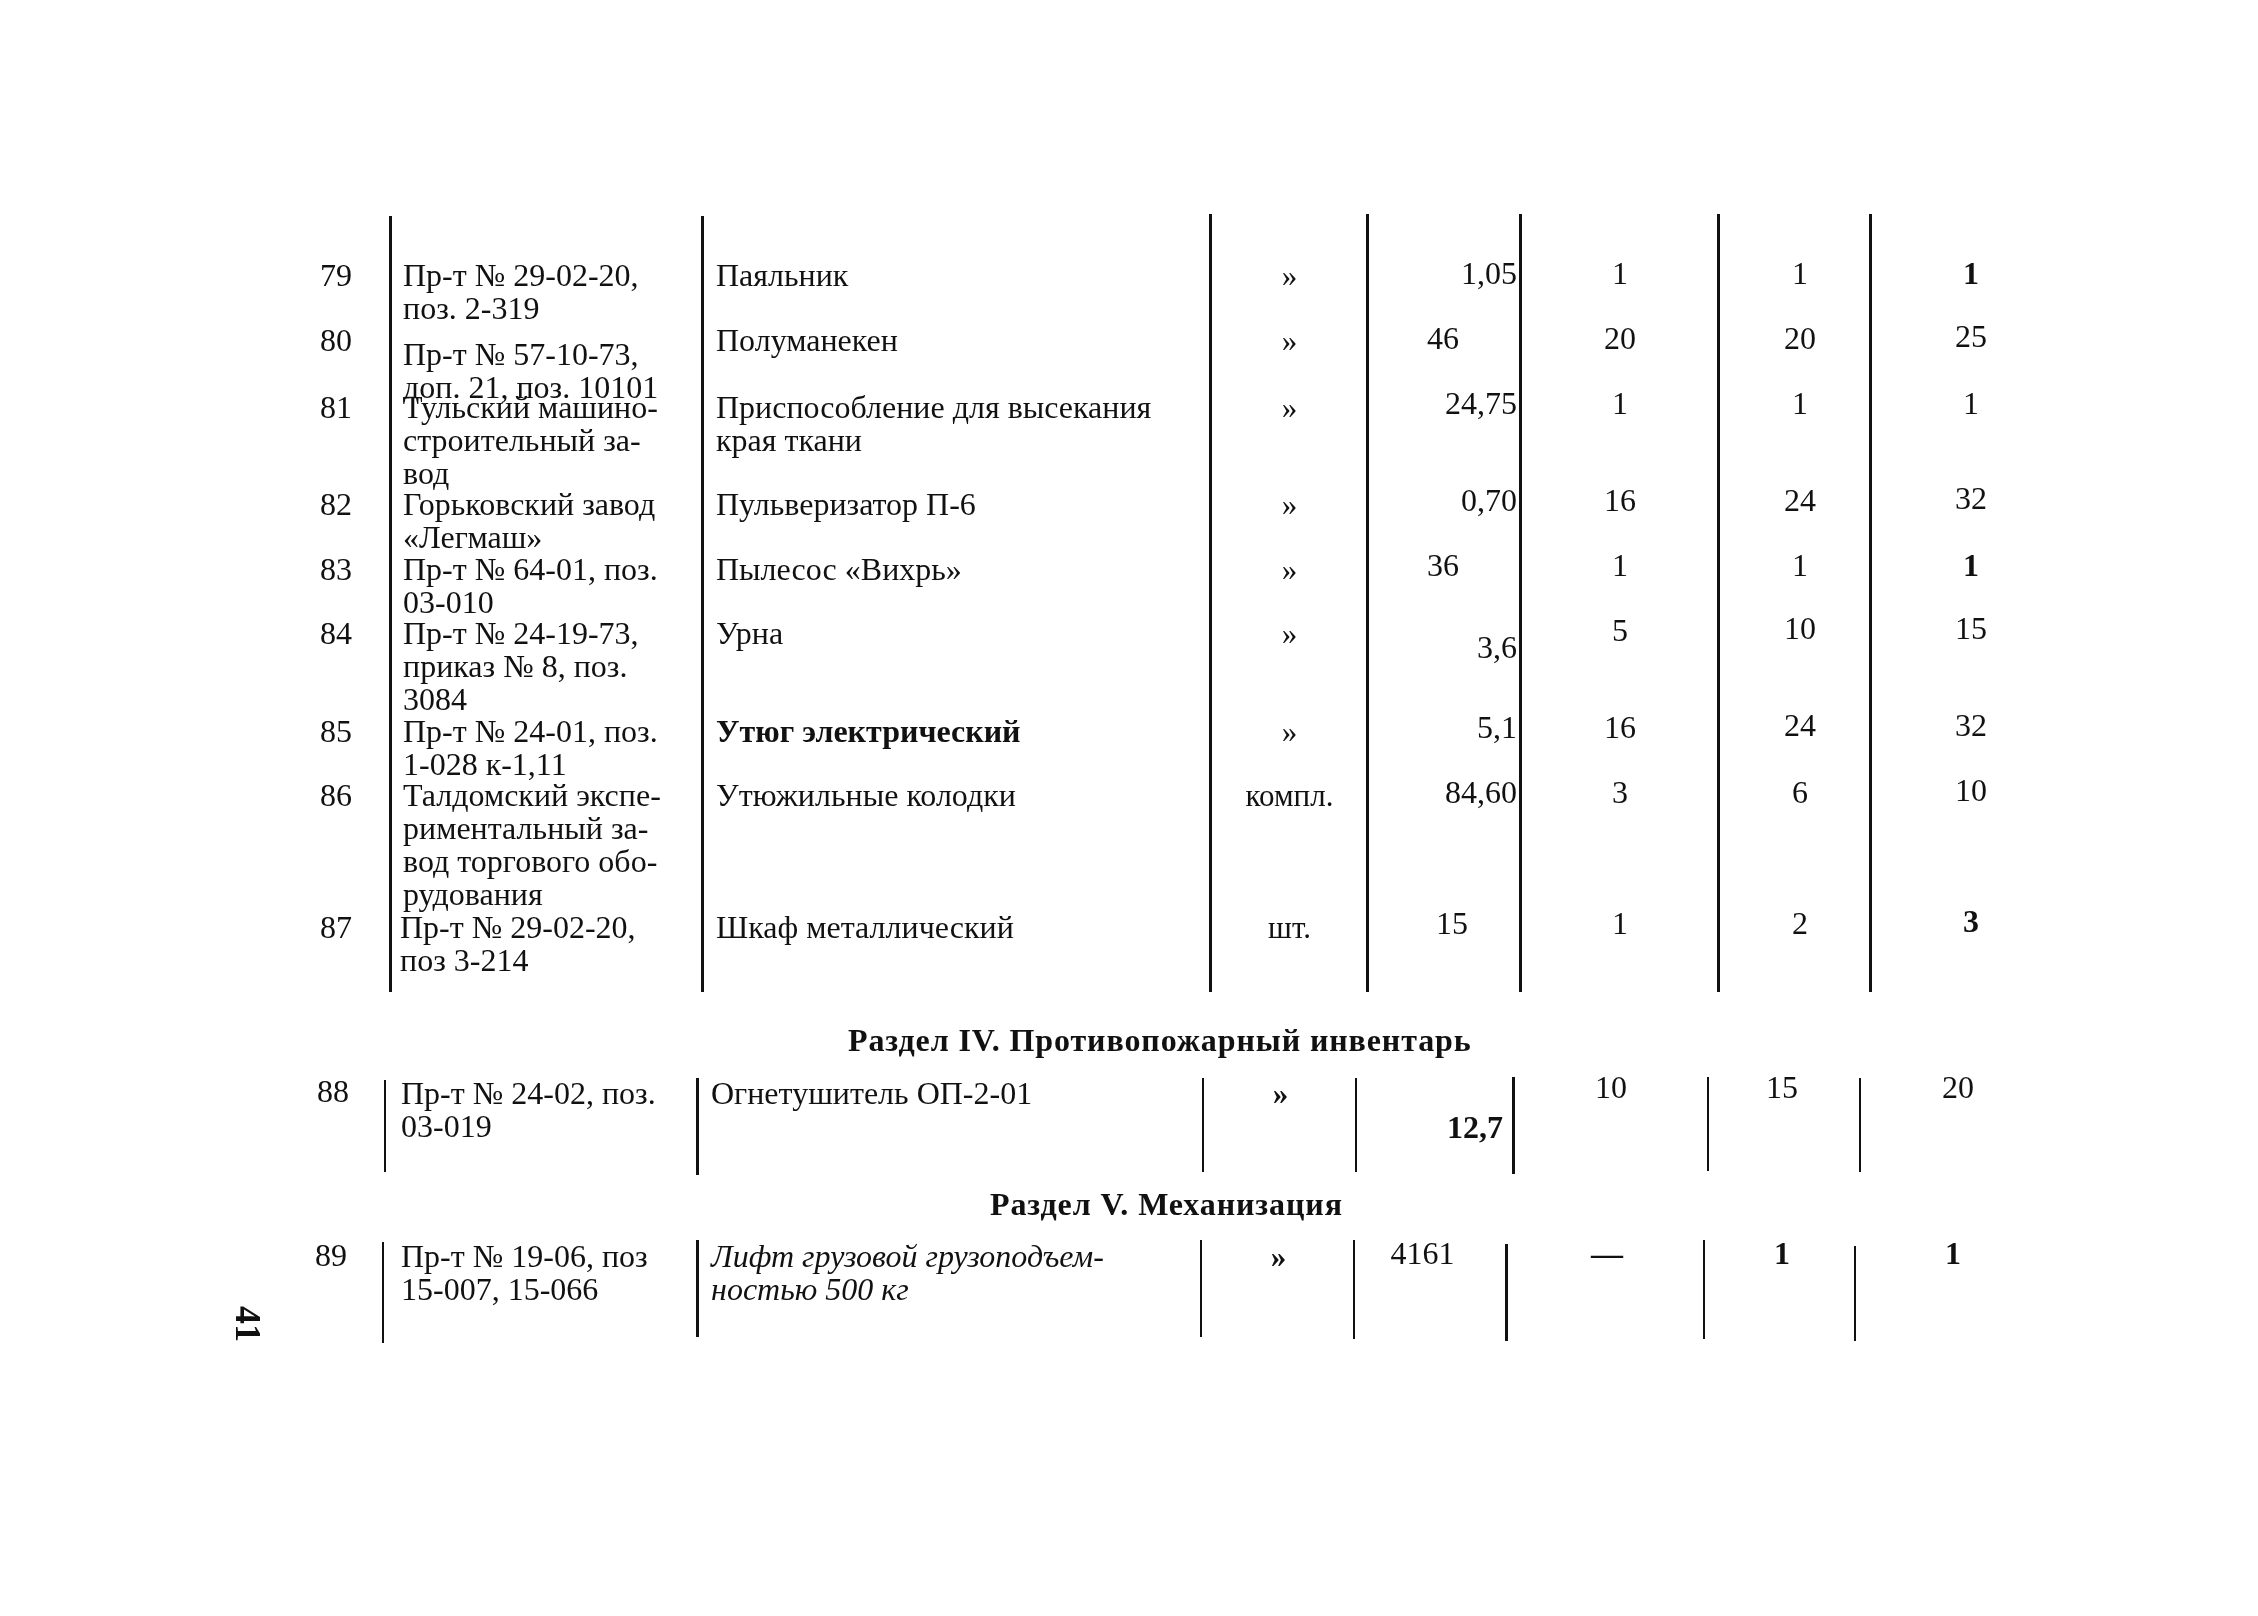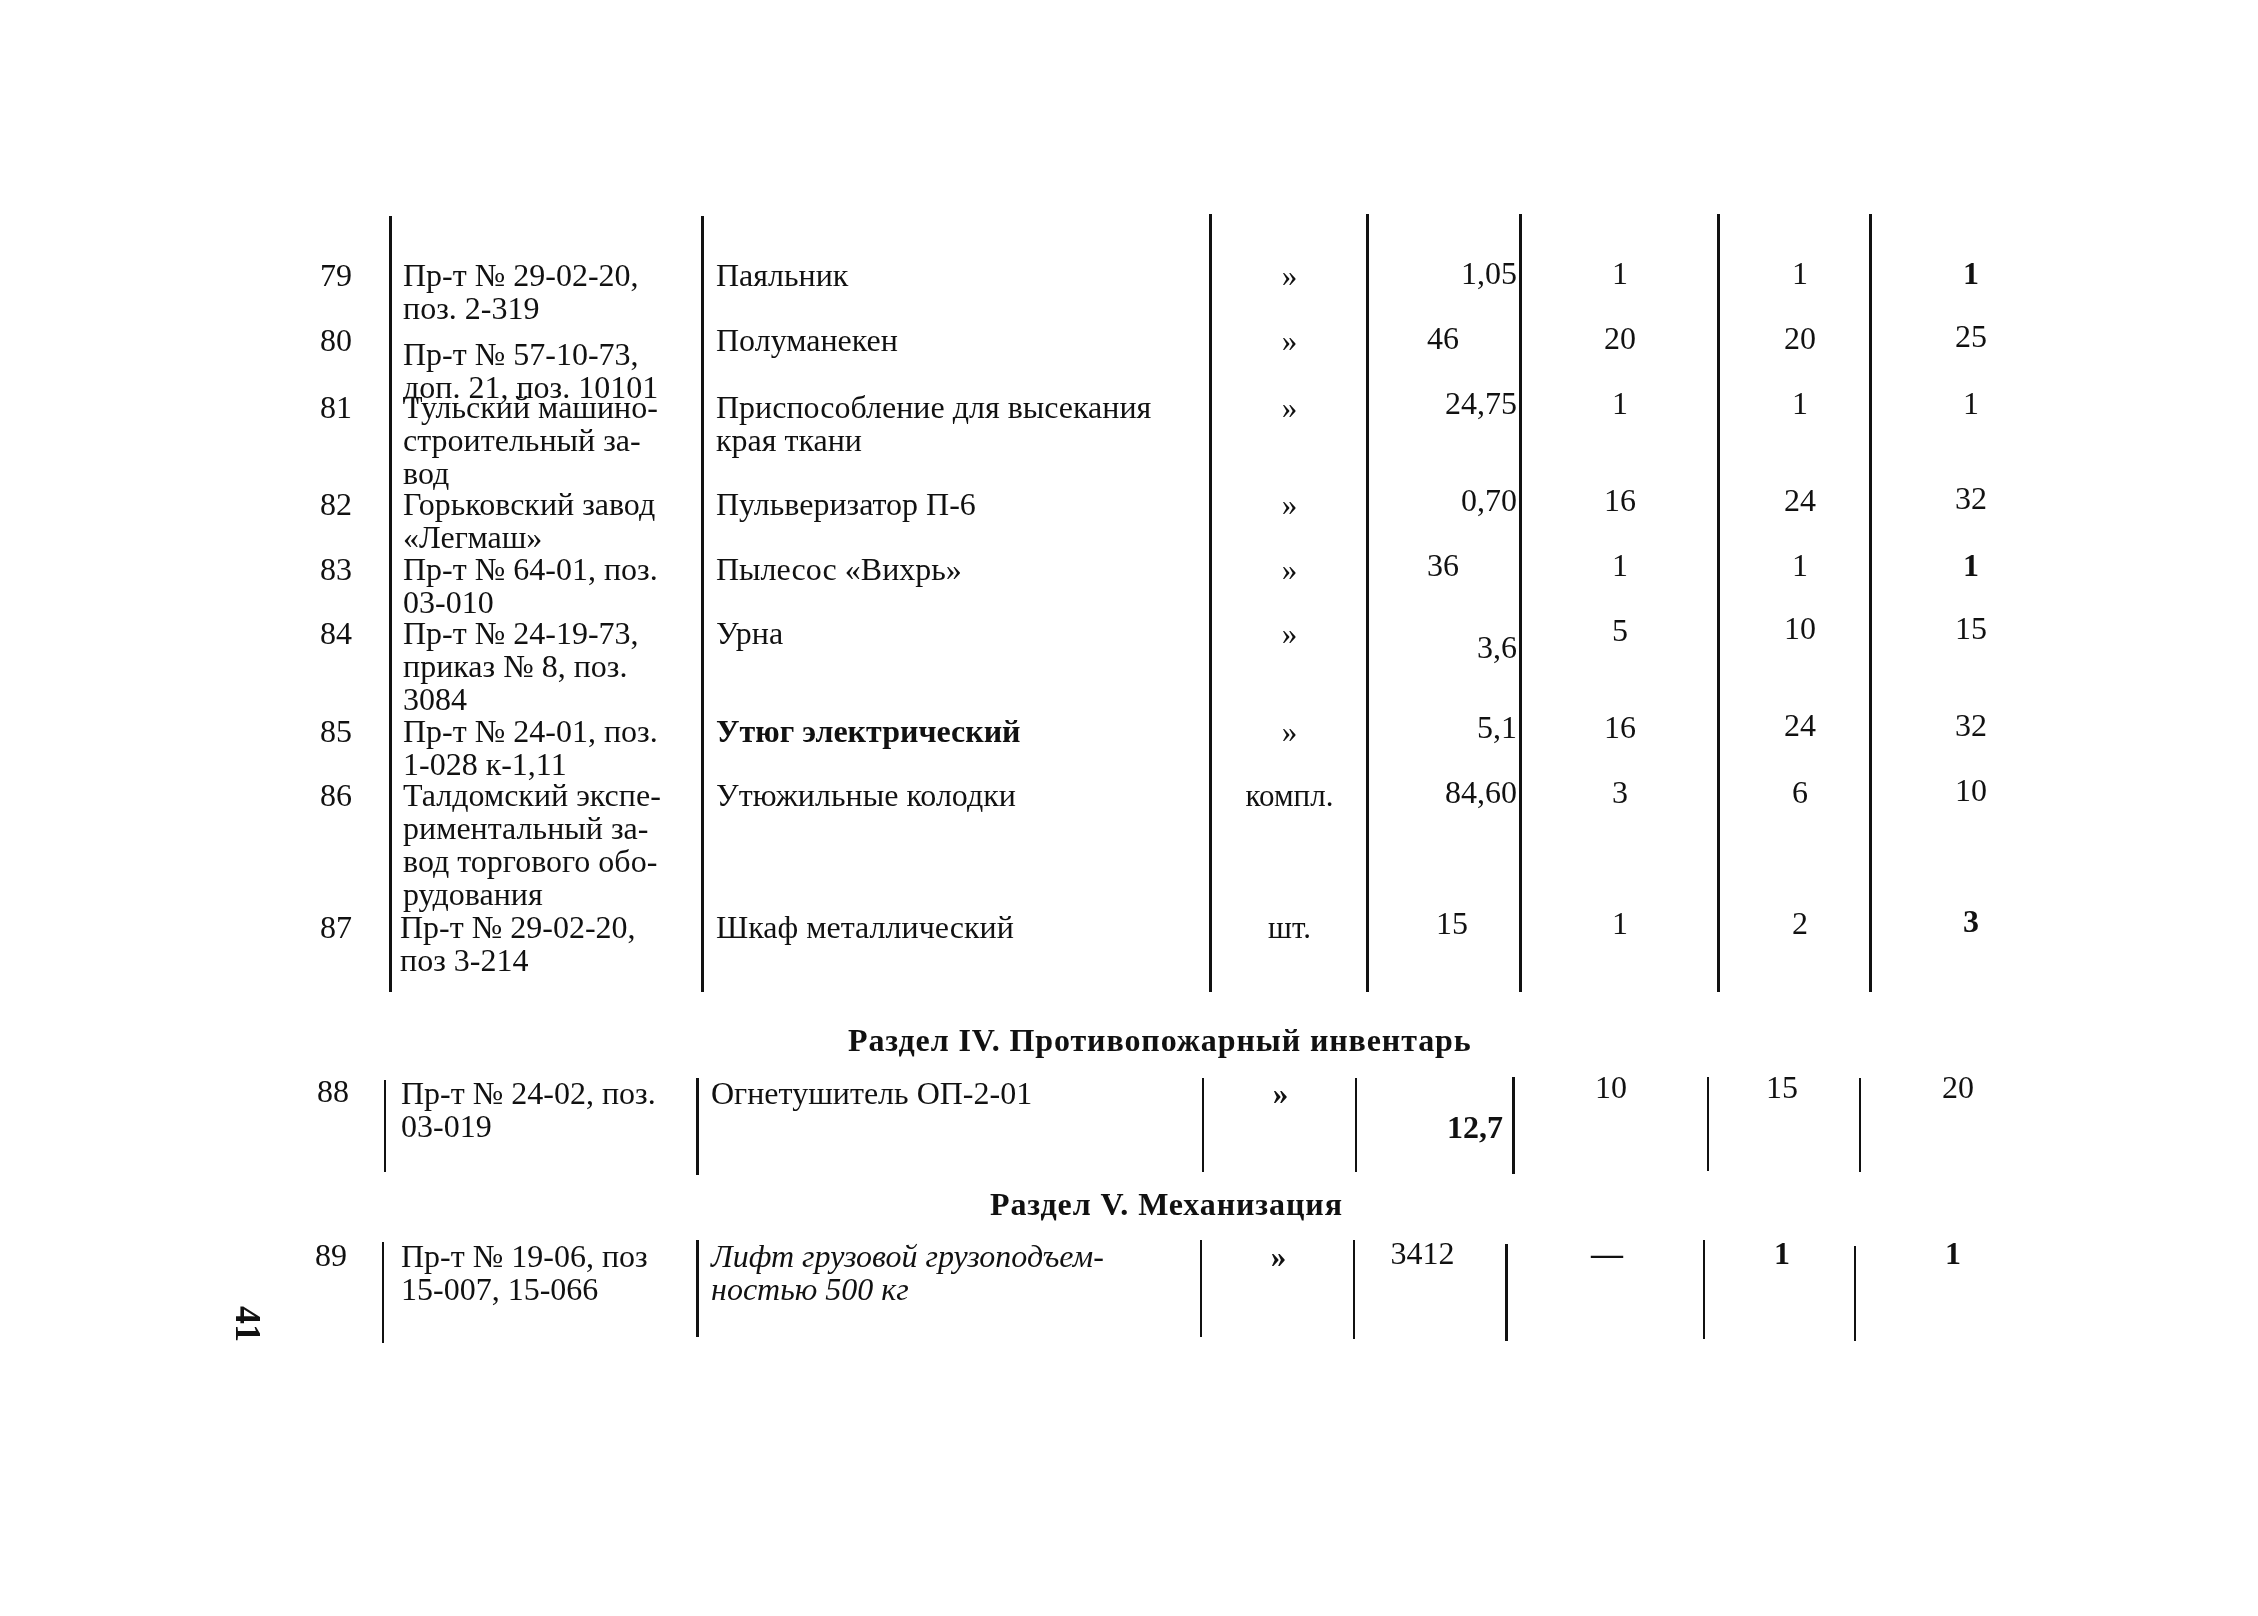--- a/index.html
+++ b/index.html
@@ -178,21 +178,21 @@
   <div class="vline thin" style="left:1703px; top:1240px; height:99px;"></div>
   <div class="vline thin" style="left:1854px; top:1246px; height:95px;"></div>
 
   <div>
     <div class="num" style="left:315px; top:1239px;">89</div>
     <div class="src" style="top:1240px; left:401px;">Пр-т № 19-06, поз
 15-007, 15-066</div>
     <div class="name" style="top:1240px; left:711px; font-style:italic;">Лифт грузовой грузоподъем-
 ностью 500 кг</div>
     <div class="unit bold" style="top:1240px; left:1204px;">»</div>
-    <div class="price" style="top:1237px; left:1359px; text-align:left; padding-left:31.5px; width:113px;">3412</div>
+    <div class="price" style="top:1237px; left:1359px; text-align:left; padding-left:31.5px; width:113px;">4161</div>
     <div class="q1 bold" style="top:1237px; left:1517px;">—</div>
     <div class="q2 bold" style="top:1237px; left:1710px;">1</div>
     <div class="q3 bold" style="top:1237px; left:1863px;">1</div>
   </div>
 
   <div class="pageno">41</div>
 
 </div>
 
 

